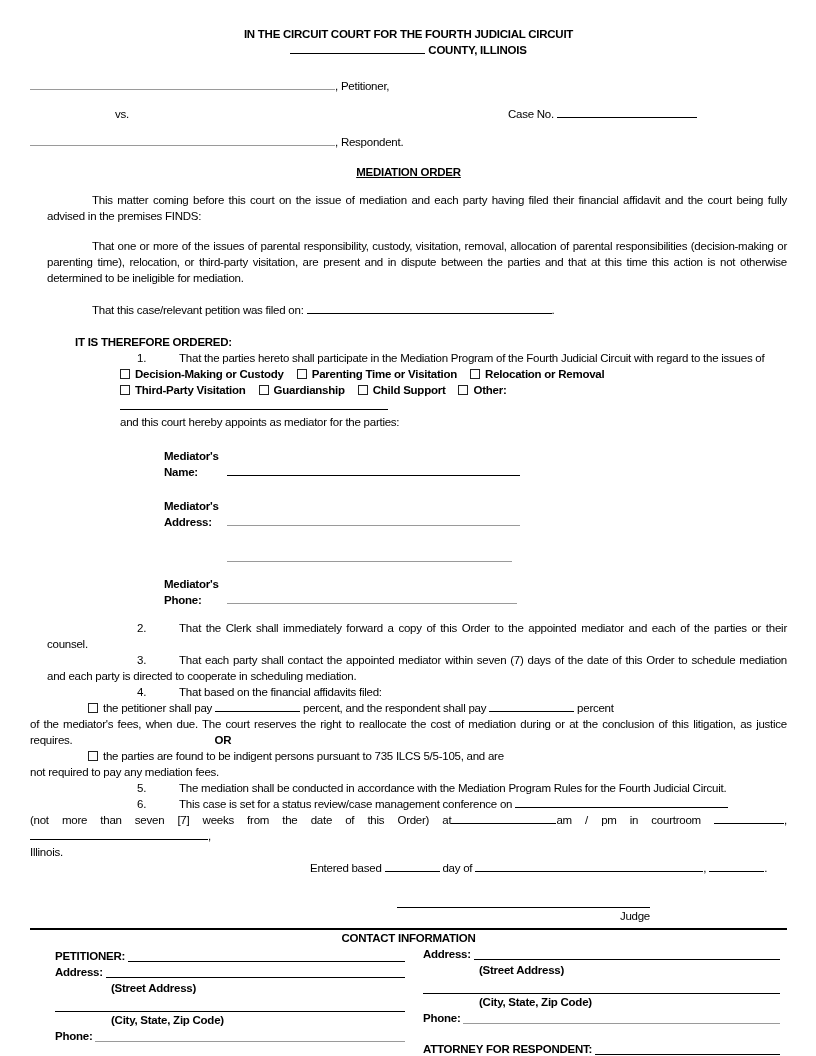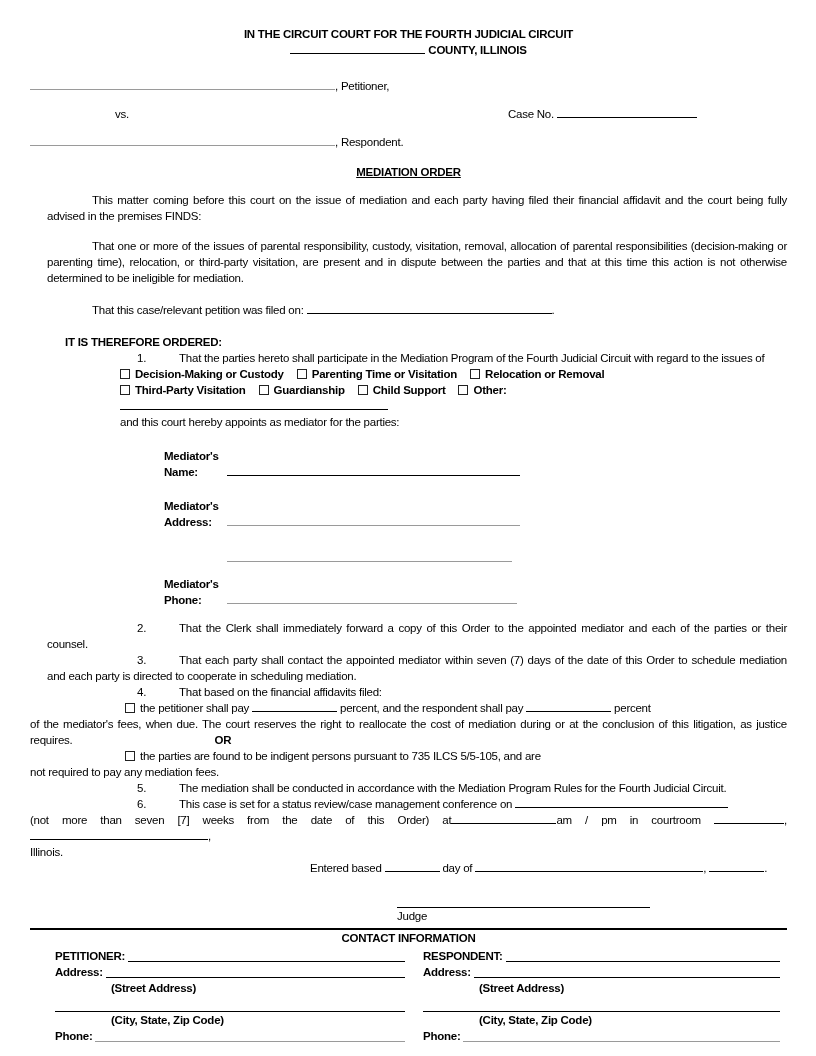--- a/index.html
+++ b/index.html
@@ -18,33 +18,33 @@
   .blank { display:inline-block; border-bottom:1px solid #000; height:12px; vertical-align:baseline; }
   .blank.gray { border-bottom-color:#9a9a9a; }
   .w55{width:55px}.w70{width:70px}.w85{width:85px}.w105{width:105px}.w135{width:135px}
   .w140{width:140px}.w180{width:178px}.w215{width:213px}.w230{width:228px}
   .w245{width:245px}.w270{width:268px}.w285{width:285px}.w290{width:290px}.w293{width:293px}.w305{width:305px}
   .cb { display:inline-block; width:10px; height:10px; border:1.4px solid #222; background:#fff;
         vertical-align:-1px; margin-right:5px; }
   .np { text-indent:45px;margin-left:17px; }
   .num { display:inline-block; min-width:10px; }
   .tab { display:inline-block; width:33px; }
-  .indent45 { margin-left:35px; }
+  .indent45 { margin-left:45px; }
   .indent90 { margin-left:90px; }
-  .indent95 { margin-left:95px; }
+  .indent95 { margin-left:58px; }
   .vsrow { display:flex; }
   .vsrow .vs { margin-left:85px; }
   .vsrow .caseblock { margin-left:auto; width:279px; }
   .mrow { margin-left:90px; }
   .mrow .mlabel { display:inline-block; width:104px; font-weight:bold;padding-left:44px; }.gap10{height:10px}.gap12{height:12px}
   .gap14{height:14px}.gap16{height:16px}.gap18{height:18px}.gap20{height:20px}
   .cbgroup { margin-right:13px; white-space:nowrap; font-weight:bold; }
   .ortab { display:inline-block; width:142px; }
   .entered { margin-left:280px; }
-  .sig { width:253px; margin-left:367px; margin-top:18px; text-align:left; }
+  .sig { width:253px; margin-left:367px; margin-top:18px; text-align:right; }
   .sigline { border-bottom:1px solid #000; height:14px; }
   .rule { border-top:2.5px solid #000; margin-top:4px; }
   .contact-cols { display:grid; grid-template-columns:350px 357px; column-gap:18px; padding-left:25px; }
   .crow { display:flex; align-items:flex-end; }
   .crow .clabel { white-space:nowrap; font-weight:bold; }
   .crow .fl { flex:1; border-bottom:1px solid #000; margin-bottom:2px; margin-left:3px; }
   .crow .fl.gray { border-bottom-color:#9a9a9a; }
   .soloLine { border-bottom:1px solid #000; height:14px; }
   .capt { font-weight:bold; margin-left:56px; }
 </style>
@@ -205,24 +205,20 @@
         <span class="fl"></span>
     </div>
     <div class="crow">
       <span class="clabel">Address:</span>
         <span class="fl"></span>
     </div>
 
   </div>
 
   <div>
-    <div class="crow" style="margin-top:2px">
-      <span class="clabel">RESPONDENT:</span>
-        <span class="fl"></span>
-    </div>
     <div class="crow">
       <span class="clabel">Address:</span>
         <span class="fl"></span>
     </div>
     <div class="capt">(Street Address)</div>
     <div class="soloLine" style="margin-top:2px"></div>
     <div class="capt">(City, State, Zip Code)</div>
     <div class="crow">
       <span class="clabel">Phone:</span>
         <span class="fl gray"></span>

